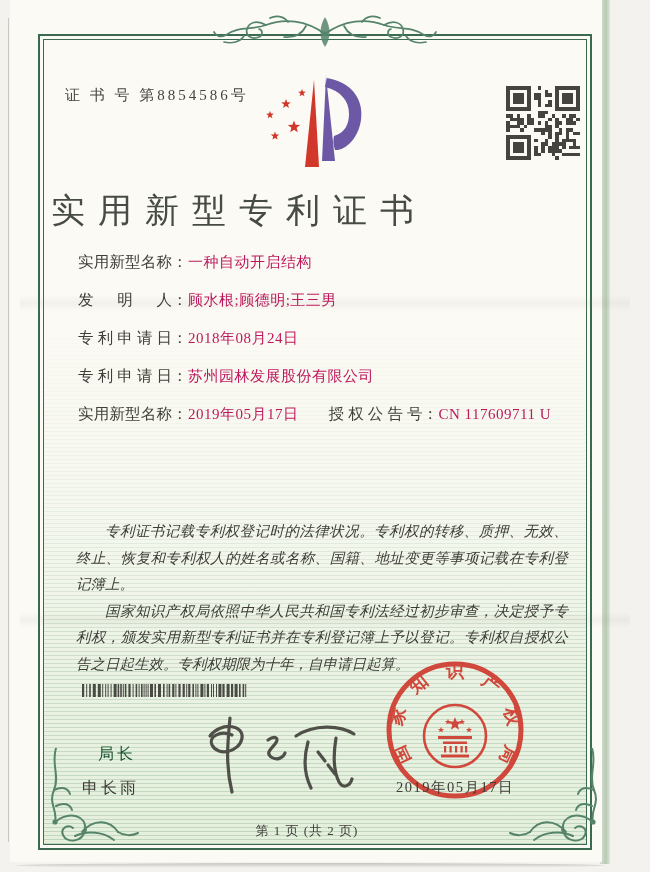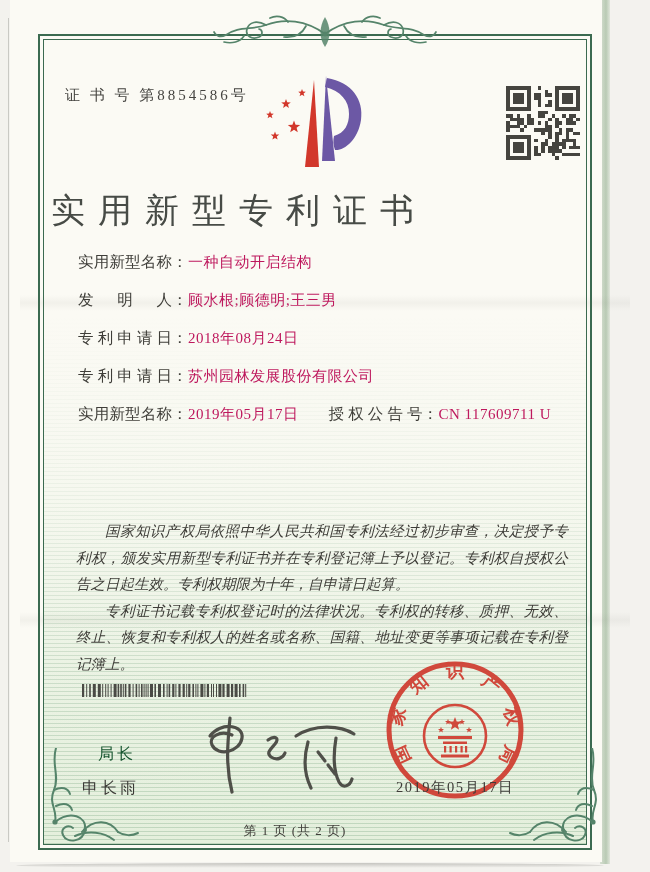--- a/index.html
+++ b/index.html
@@ -59,21 +59,21 @@
 
   .barcode{position:absolute;left:80px;top:684px;}
 
   .commissioner{position:absolute;left:98px;top:744px;font-size:16px;letter-spacing:3px;color:#14532d;}
   .commissioner-name{position:absolute;left:82px;top:778px;font-size:16px;letter-spacing:3px;color:#3b3a36;}
   .signature{position:absolute;left:192px;top:712px;}
 
   .seal{position:absolute;left:380px;top:656px;opacity:.9;}
   .seal-date{position:absolute;left:396px;top:778px;font-size:14.5px;letter-spacing:1.5px;color:#3e3c38;}
 
-  .footer{position:absolute;left:20px;top:822px;width:550px;text-align:center;
+  .footer{position:absolute;left:32px;top:822px;width:550px;text-align:center;
     font-size:13px;letter-spacing:1px;color:#403f3a;}
 
   svg{display:block;}
 </style>
 </head>
 <body>
 
 <div id="certificate">
 
   <div class="page-edge-left"></div>
@@ -380,22 +380,22 @@
     </div>
     <div class="field-row">
       <span class="field-label">专利申请日</span><span class="field-colon">：</span><span class="field-value">苏州园林发展股份有限公司</span>
     </div>
     <div class="field-row">
       <span class="field-label">实用新型名称</span><span class="field-colon">：</span><span class="field-value">2019年05月17日</span><span class="grant-pair2"><span class="field-label">授权公告号</span><span class="field-colon">：</span><span class="field-value">CN 117609711 U</span></span>
     </div>
   </div>
 
   <div class="paragraphs">
+    <p>专利证书记载专利权登记时的法律状况。专利权的转移、质押、无效、终止、恢复和专利权人的姓名或名称、国籍、地址变更等事项记载在专利登记簿上。</p>
     <p>国家知识产权局依照中华人民共和国专利法经过初步审查，决定授予专利权，颁发实用新型专利证书并在专利登记簿上予以登记。专利权自授权公告之日起生效。专利权期限为十年，自申请日起算。</p>
-    <p>专利证书记载专利权登记时的法律状况。专利权的转移、质押、无效、终止、恢复和专利权人的姓名或名称、国籍、地址变更等事项记载在专利登记簿上。</p>
   </div>
 
   <svg class="barcode" id="barcode-svg" width="170" height="13" viewBox="0 0 170 13">
       <rect x="2" y="0" width="2.2" height="13" fill="#4a4a45"></rect>
       <rect x="6.2" y="0" width="1" height="13" fill="#4a4a45"></rect>
       <rect x="9.2" y="0" width="1.6" height="13" fill="#4a4a45"></rect>
       <rect x="12.799999999999999" y="0" width="3" height="13" fill="#4a4a45"></rect>
       <rect x="17.799999999999997" y="0" width="3" height="13" fill="#4a4a45"></rect>
       <rect x="22.199999999999996" y="0" width="1" height="13" fill="#4a4a45"></rect>
       <rect x="25.199999999999996" y="0" width="1" height="13" fill="#4a4a45"></rect>

